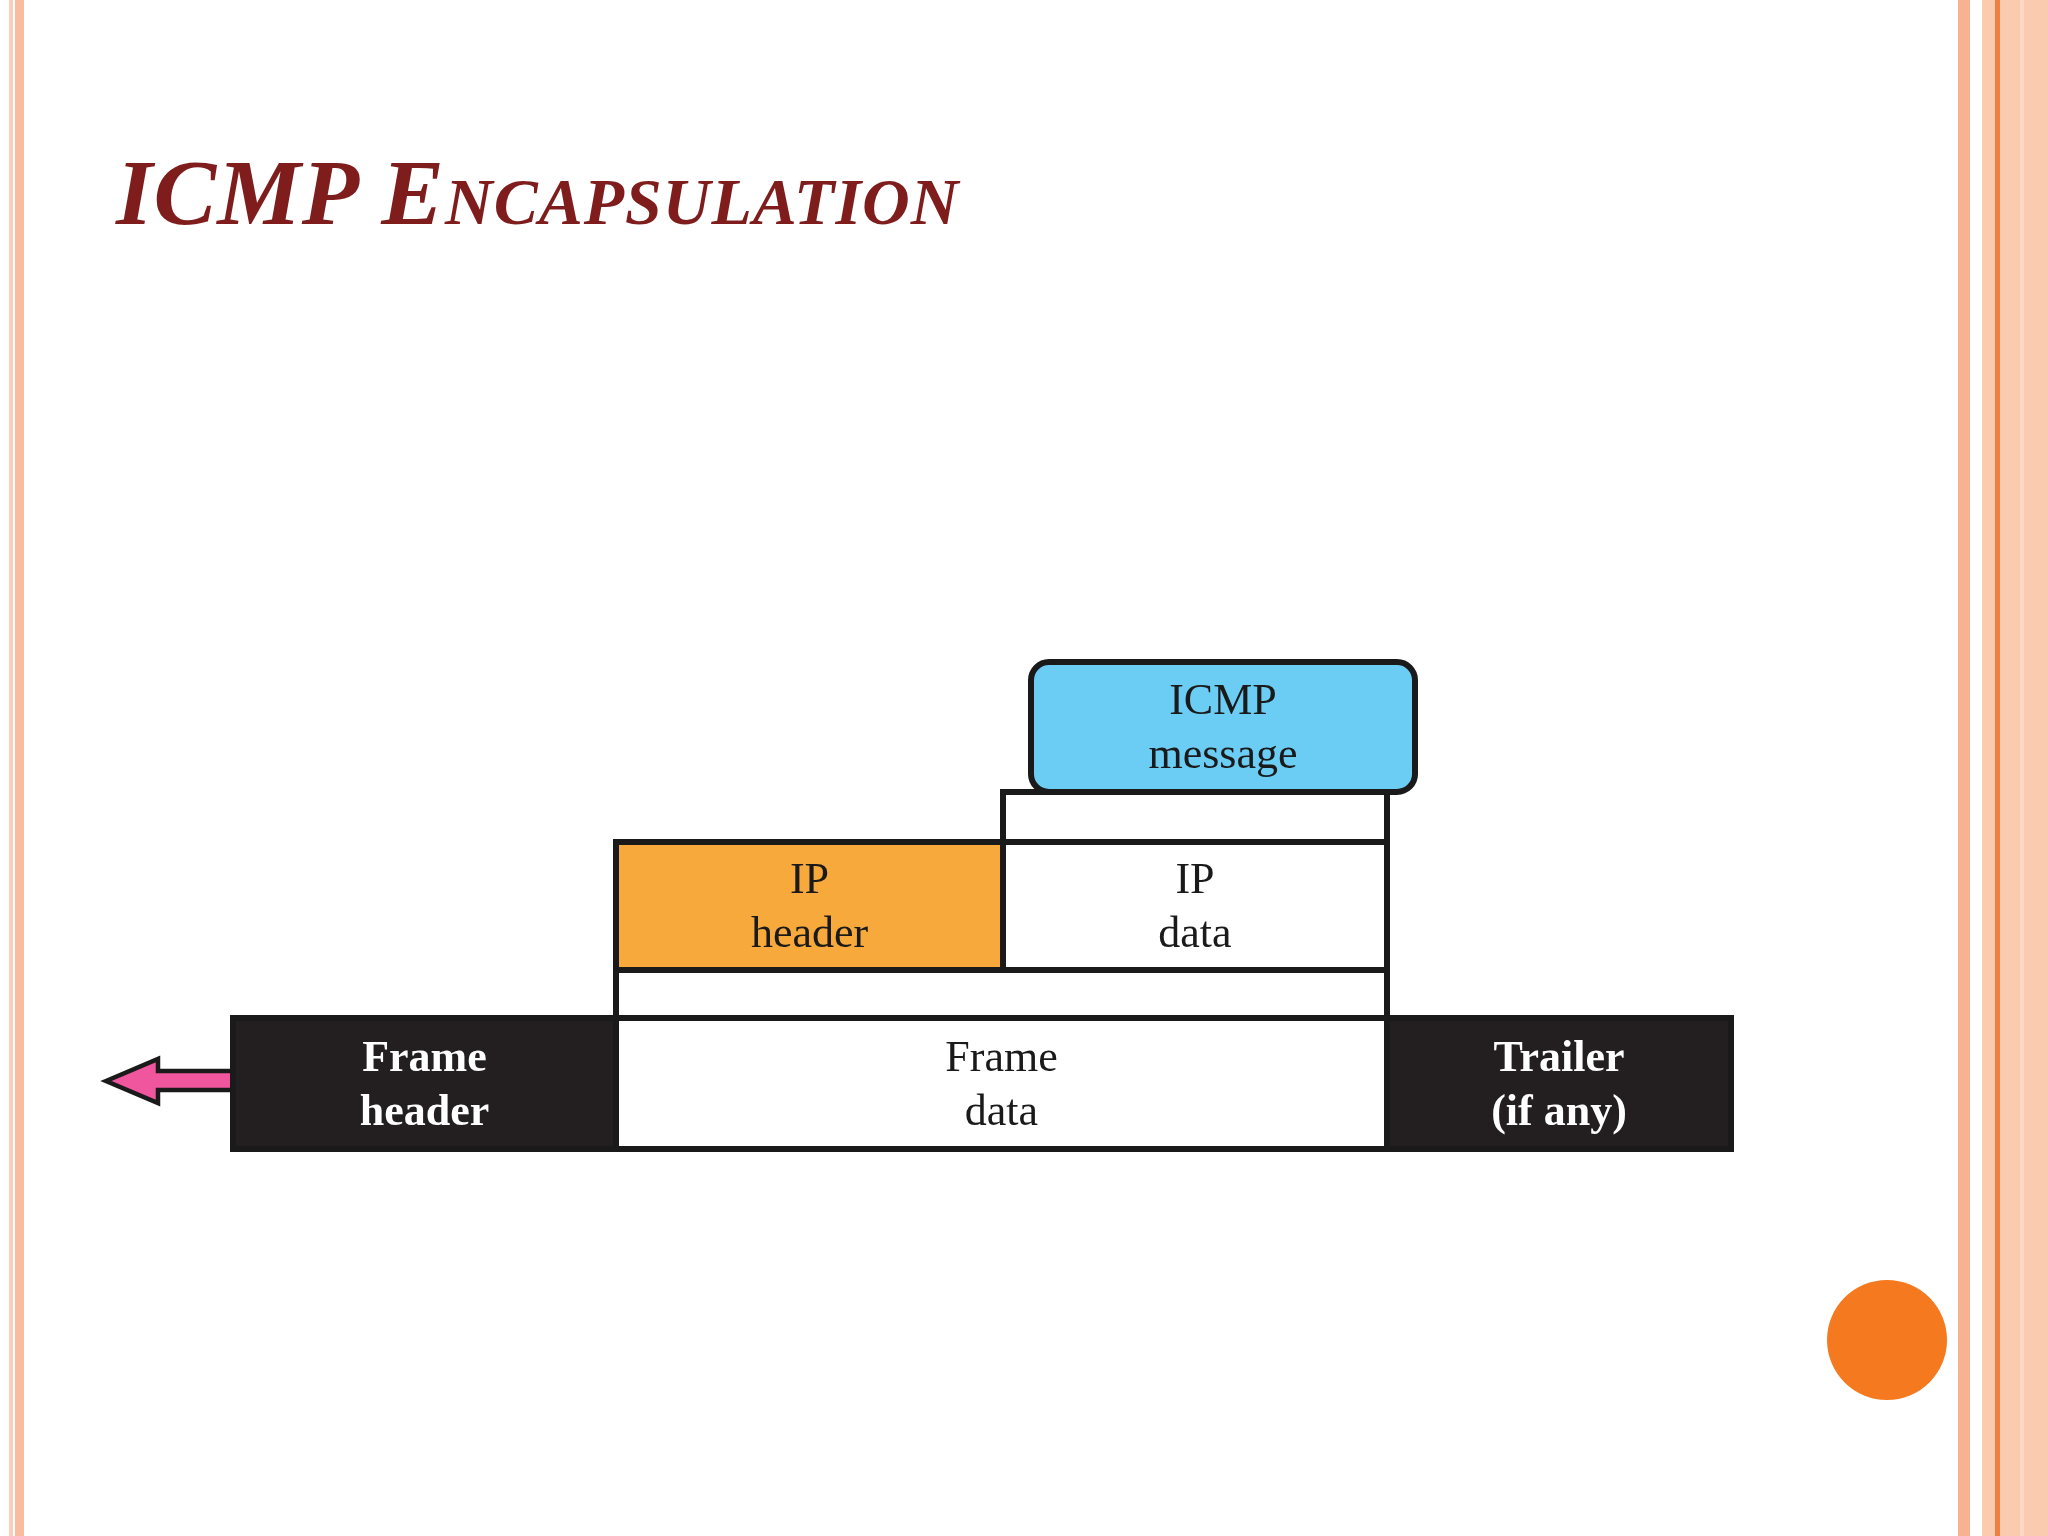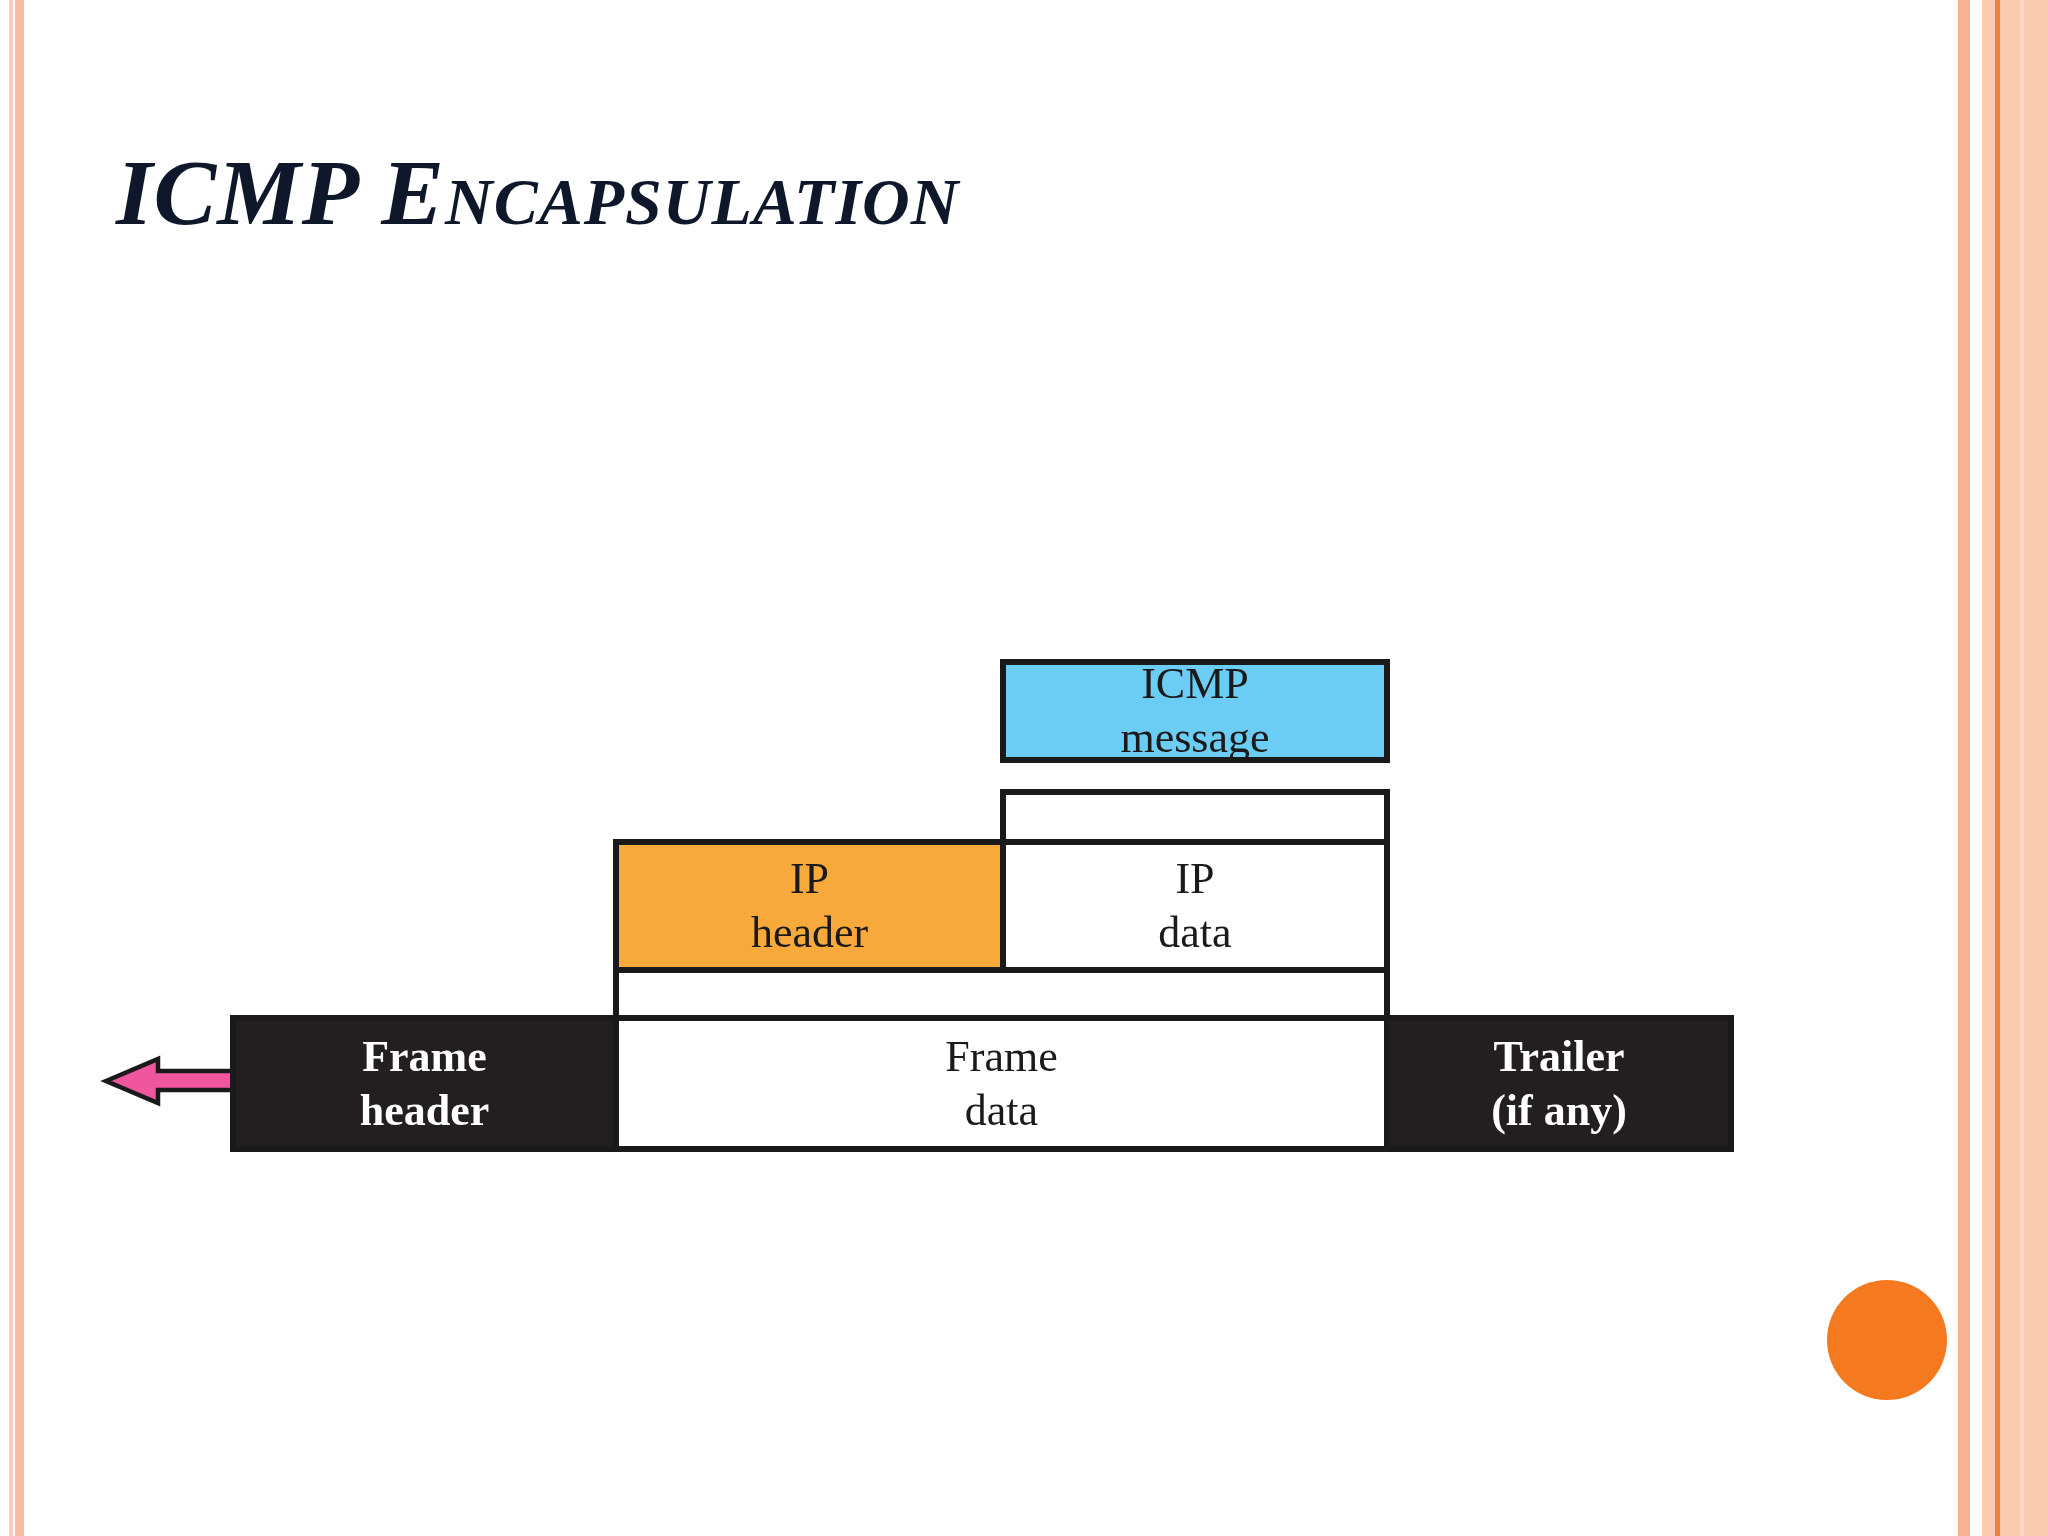--- a/index.html
+++ b/index.html
@@ -23,21 +23,21 @@
   
   .slide-title {
     position: absolute;
     left: 116px; top: 138px;
     font-family: "Liberation Serif", serif;
     font-style: italic;
     font-weight: bold;
     font-variant: small-caps;
     font-size: 94px;
     line-height: 1.15;
-    color: #0f172a;
+    color: #7f1d1d;
     letter-spacing: 1px;
     white-space: nowrap;
   }
 
   
   .dbox {
     position: absolute;
     box-sizing: border-box;
     border: 6px solid #1a1a1a;
     display: flex;
@@ -47,21 +47,21 @@
   }
   .box-label {
     font-family: "Liberation Serif", serif;
     font-size: 44px;
     line-height: 1.22;
     color: #1a1a1a;
     white-space: pre-line;
   }
   .box-label.inverse { color: #ffffff; font-weight: bold; }
 
-  .icmp-box     { left: 1000px; top: 659px;  width: 390px; height: 104px; background: #6bcdf4; }
+  .icmp-box     { left: 1028px; top: 659px;  width: 390px; height: 136px; background: #6bcdf4; border-radius: 21px; }
   .conn-a       { left: 1000px; top: 789px;  width: 390px; height: 56px;  background: #ffffff; }
   .ip-header    { left: 613px;  top: 839px;  width: 393px; height: 134px; background: #f8a93c; }
   .ip-data      { left: 1000px; top: 839px;  width: 390px; height: 134px; background: #ffffff; }
   .conn-b       { left: 613px;  top: 967px;  width: 777px; height: 54px;  background: #ffffff; }
   .frame-header { left: 230px;  top: 1015px; width: 389px; height: 137px; background: #231f20; }
   .frame-data   { left: 613px;  top: 1015px; width: 777px; height: 137px; background: #ffffff; }
   .trailer      { left: 1384px; top: 1015px; width: 350px; height: 137px; background: #231f20; }
 
   .arrow-wrap { position: absolute; left: 98px; top: 1049px; width: 140px; height: 64px; }
 

